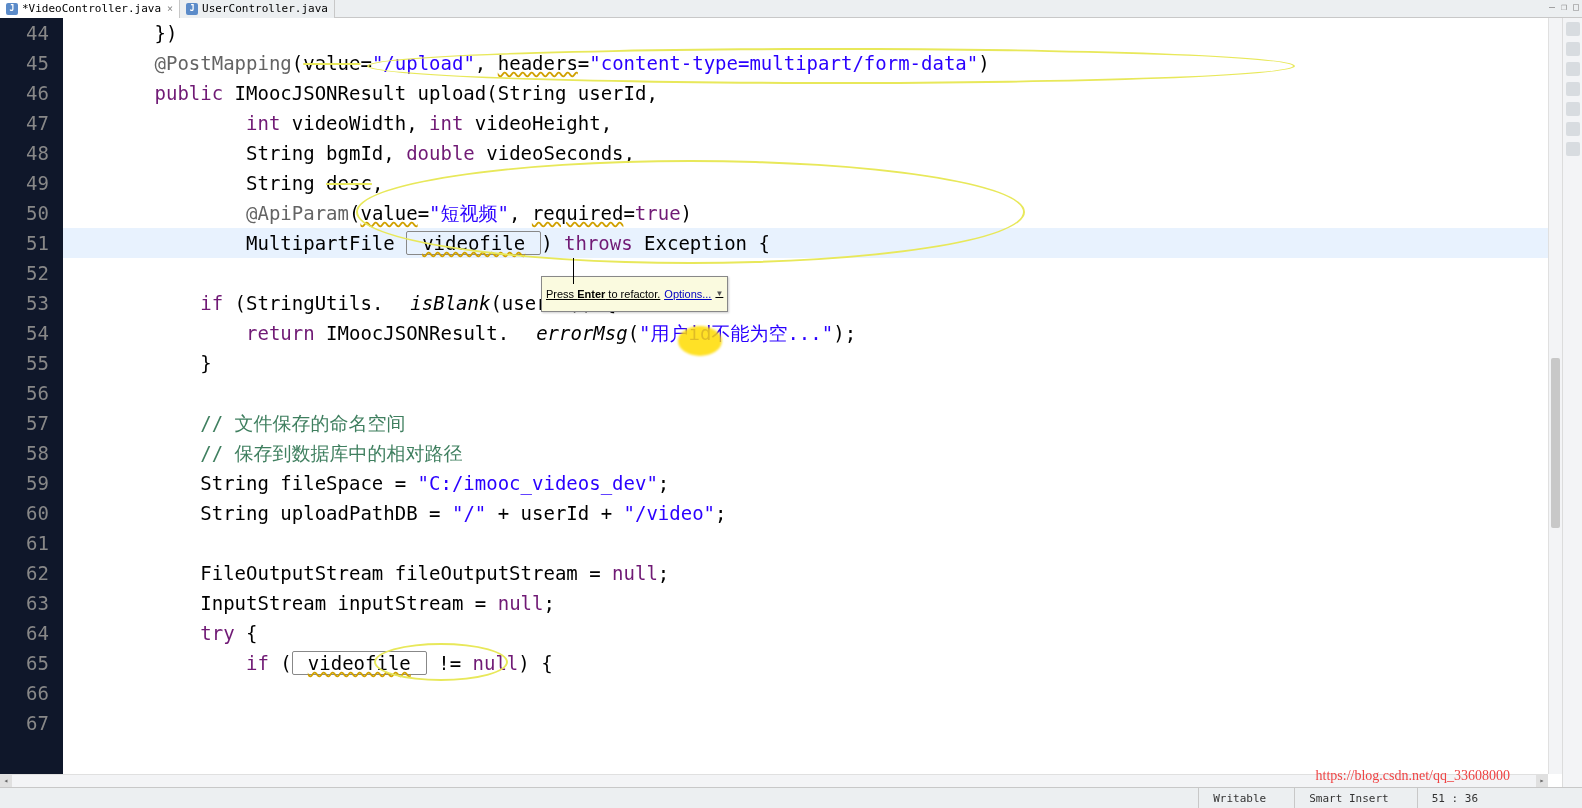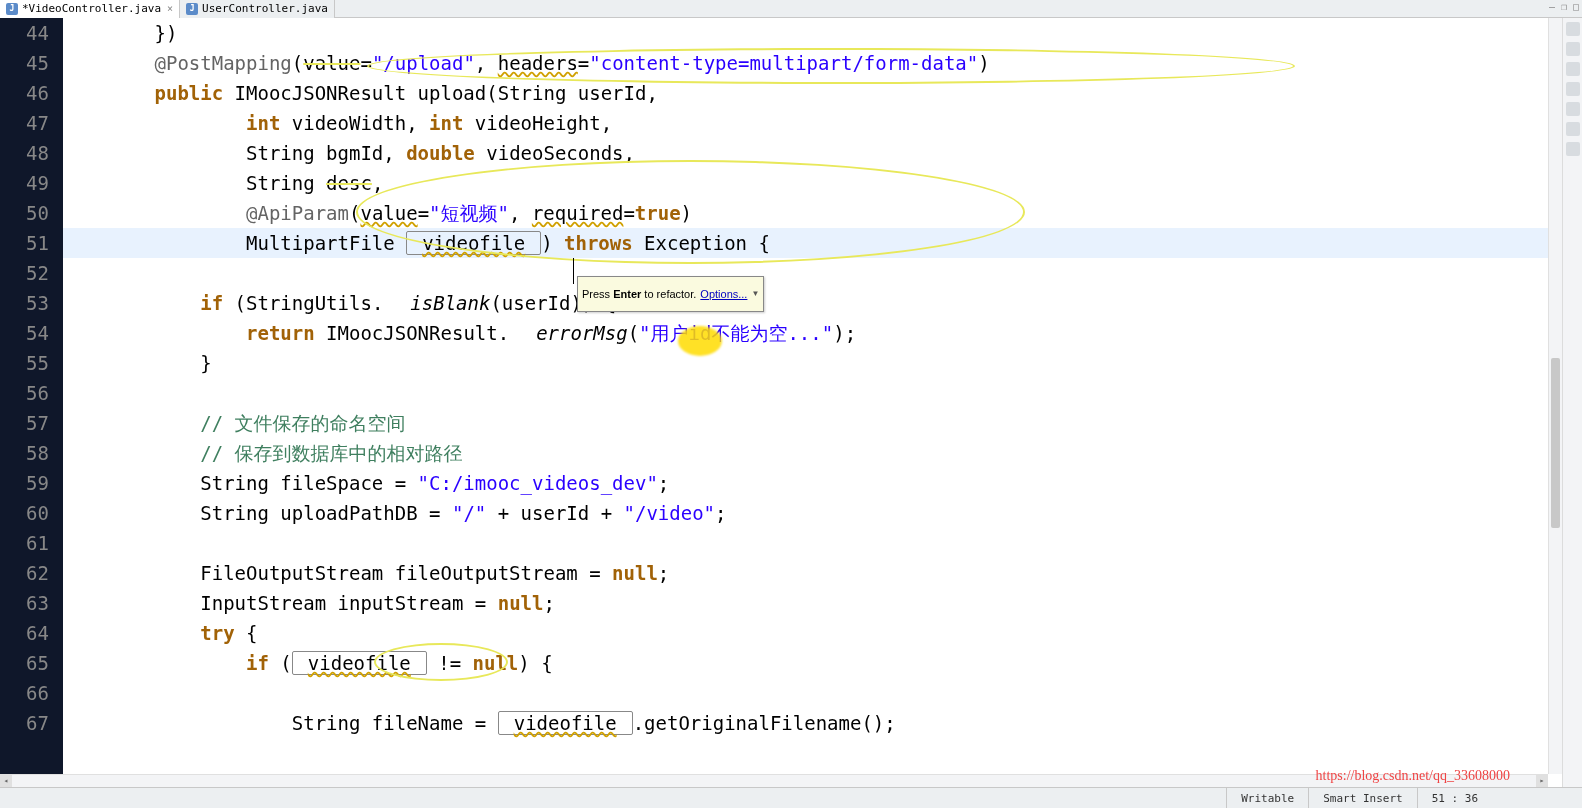--- a/index.html
+++ b/index.html
@@ -9,36 +9,36 @@
   .tab { display:flex; align-items:center; height:18px; padding:0 6px; border-right:1px solid #c8c8c8; background:#fff; gap:4px; }
   .tab.inactive { background:#eceff1; }
   .j-icon { width:12px; height:12px; background:#5b8bc9; border-radius:2px; display:inline-flex; align-items:center; justify-content:center; color:#fff; font-size:8px; font-weight:bold; }
   .close-x { color:#888; font-size:10px; margin-left:2px; }
   .body { flex:1; display:flex; min-height:0; }
   .gutter { width:63px; background:#0f172a; text-align:right; padding-right:14px; color:#888; font-size:19px; line-height:30px; position:relative; }
   .gutter .ln { height:30px; }
   .editor { flex:1; position:relative; font-size:19px; line-height:30px; background:#fff; }
   .line { height:30px; white-space:pre; padding-left:0; }
   .hl-line { background:#e8f2fe; }
-  .kw { color:#a16207; font-weight:bold; }
+  .kw { color:#701a75; font-weight:normal; }
   .ann { color:#646464; }
   .str { color:#2a00ff; }
   .cmt { color:#3f7f5f; }
   .err { color:#000; text-decoration:underline wavy #d0a000; }
   .boxed { border:1px solid #888; border-radius:2px; padding:0 15px; }
   .italic { font-style:italic;margin-left:27px; }
   .circle { position:absolute; border:2px solid #e8e85a; border-radius:50%; pointer-events:none; }
   .spot { position:absolute; width:44px; height:30px; border-radius:50%; background:rgba(255,220,0,0.85); filter:blur(1px); pointer-events:none; }
   .tooltip { position:absolute; background:#fafadf; border:1px solid #888; font-size:11px; padding:2px 4px; display:flex; align-items:center; gap:4px; box-shadow:1px 1px 2px rgba(0,0,0,0.2); font-family:Tahoma,sans-serif; }
   .tooltip .opts { color:#0000c0; text-decoration:underline; }
   .tooltip .dd { font-size:8px; color:#555; }
   .tooltip b { font-weight:bold; }
   .right-rail { width:20px; background:#f3f4f6; border-left:1px solid #dcdcdc; display:flex; flex-direction:column; align-items:center; padding-top:4px; gap:6px; }
   .rail-icn { width:14px; height:14px; background:#d8dce0; border-radius:2px; }
-  .statusbar { height:21px; background:#eceff1; border-top:1px solid #c8c8c8; display:flex; justify-content:flex-end; align-items:center; font-size:11px; gap:0; padding-right:90px; color:#333; }
+  .statusbar { height:21px; background:#eceff1; border-top:1px solid #c8c8c8; display:flex; justify-content:flex-end; align-items:center; font-size:11px; gap:14px; padding-right:90px; color:#333; }
   .status-cell { border-left:1px solid #c8c8c8; padding:0 14px; height:100%; display:flex; align-items:center; }
   .ctrl-btns { position:absolute; top:1px; right:3px; display:flex; gap:6px; font-size:10px; color:#888; }
   .scrollbar-v { position:absolute; right:20px; top:18px; bottom:34px; width:14px; background:#f3f4f6; border-left:1px solid #e0e0e0; }
   .scrollbar-thumb { position:absolute; left:2px; right:2px; top:340px; height:170px; background:#c8c8c8; border-radius:2px; }
   .scrollbar-h { position:absolute; left:0; right:34px; bottom:21px; height:13px; background:#f3f4f6; border-top:1px solid #e0e0e0; }
   .sb-btn { width:12px; height:12px; position:absolute; background:#e0e0e0; font-size:8px; text-align:center; line-height:12px; color:#666; }
   .watermark { position:absolute; right:72px; bottom:24px; font-size:14px; color:#ef4444; font-family:Liberation Serif, serif; }
   .caret { position:absolute; width:1px; background:#000; }
   .strike { text-decoration:line-through; text-decoration-color:#e8e85a; text-decoration-thickness:2px; }
 </style>
@@ -109,27 +109,26 @@
         <div class="line"><span>            </span><span class="cmt">// 文件保存的命名空间</span></div>
         <div class="line"><span>            </span><span class="cmt">// 保存到数据库中的相对路径</span></div>
         <div class="line"><span>            String fileSpace = </span><span class="str">"C:/imooc_videos_dev"</span><span>;</span></div>
         <div class="line"><span>            String uploadPathDB = </span><span class="str">"/"</span><span> + userId + </span><span class="str">"/video"</span><span>;</span></div>
         <div class="line"><span></span></div>
         <div class="line"><span>            FileOutputStream fileOutputStream = </span><span class="kw">null</span><span>;</span></div>
         <div class="line"><span>            InputStream inputStream = </span><span class="kw">null</span><span>;</span></div>
         <div class="line"><span>            </span><span class="kw">try</span><span> {</span></div>
         <div class="line"><span>                </span><span class="kw">if</span><span> (</span><span class="err boxed">videofile</span><span> != </span><span class="kw">null</span><span>) {</span></div>
         <div class="line"><span></span></div>
-        <div class="line"><span>                    String fileName = </span><span class="err boxed">videofile</span><span>.getOriginalFilename();</span></div>
 
     <div class="circle" style="left:304px; top:30px; width:928px; height:36px;"></div>
         <div class="circle" style="left:293px; top:142px; width:669px; height:104px;"></div>
         <div class="circle" style="left:311px; top:625px; width:134px; height:38px;"></div>
         <div class="spot" style="left:615px; top:308px;"></div>
-        <div class="tooltip" style="left:514px; top:258px;">
+        <div class="tooltip" style="left:478px; top:258px;text-decoration:underline;">
         <span>
           <span>Press </span><b>Enter</b><span> to refactor.</span>
         </span>
         <span class="opts">Options...</span>
         <span class="dd">▼</span>
       </div>
         <div class="caret" style="left:510px; top:240px; height:26px;"></div>
       </div>
 
     <div class="scrollbar-v">

